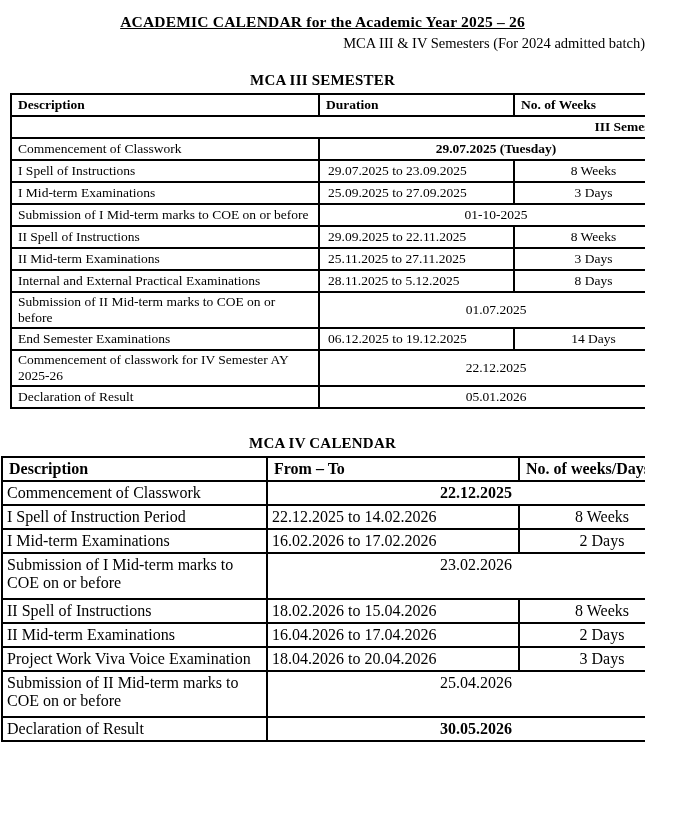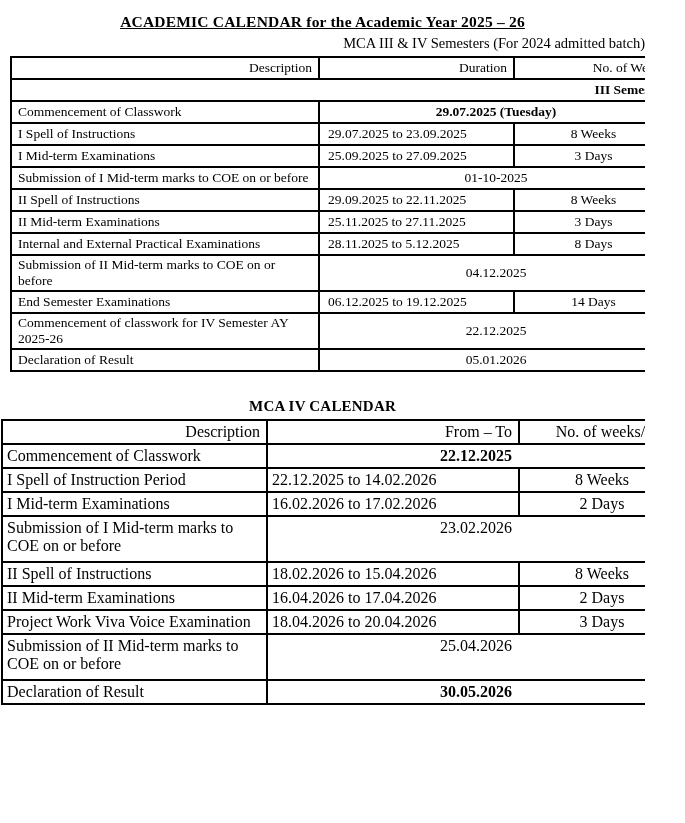--- a/index.html
+++ b/index.html
@@ -42,22 +42,22 @@
   table {
     border-collapse: collapse;
     table-layout: fixed;
   }
   th, td {
     border: 2px solid #000000;
     padding: 1px 6px;
     overflow: hidden;
   }
   th {
-    text-align: right;
-    font-weight: normal;
+    text-align: left;
+    font-weight: bold;
   }
 
   
   #table1 {
     width: 662px;
     margin: 4px 0 0 10px;
     font-size: 13.5px;
   }
   #table1 tr { height: 22px; }
   #table1 .desc { text-align: left; padding-left: 6px; }
@@ -81,20 +81,21 @@
   .va-top { vertical-align: top; padding-top: 2px; }
 </style>
 </head>
 <body>
 
 <div class="page">
 
   <div class="doc-title">ACADEMIC CALENDAR for the Academic Year 2025 – 26</div>
   <div class="doc-subtitle">MCA III &amp; IV Semesters (For 2024 admitted batch)</div>
 
+  <div class="sem-title first">MCA III SEMESTER</div>
 
   <table id="table1">
     <colgroup>
         <col style="width:308px">
         <col style="width:195px">
         <col style="width:159px">
       </colgroup>
     <tbody>
         <tr>
       <th>Description</th>
@@ -132,21 +133,21 @@
       <td class="date">25.11.2025 to 27.11.2025</td>
       <td class="weeks">3 Days</td>
     </tr>
     <tr>
       <td class="desc">Internal and External Practical Examinations</td>
       <td class="date">28.11.2025 to 5.12.2025</td>
       <td class="weeks">8 Days</td>
     </tr>
     <tr>
       <td class="desc">Submission of II Mid-term marks to COE on or before</td>
-      <td colspan="2" class="merged">04.12.2025</td>
+      <td colspan="2" class="merged">01.07.2025</td>
     </tr>
     <tr>
       <td class="desc">End Semester Examinations</td>
       <td class="date">06.12.2025 to 19.12.2025</td>
       <td class="weeks">14 Days</td>
     </tr>
     <tr>
       <td class="desc">Commencement of classwork for IV Semester AY 2025-26</td>
       <td colspan="2" class="merged">22.12.2025</td>
     </tr>

